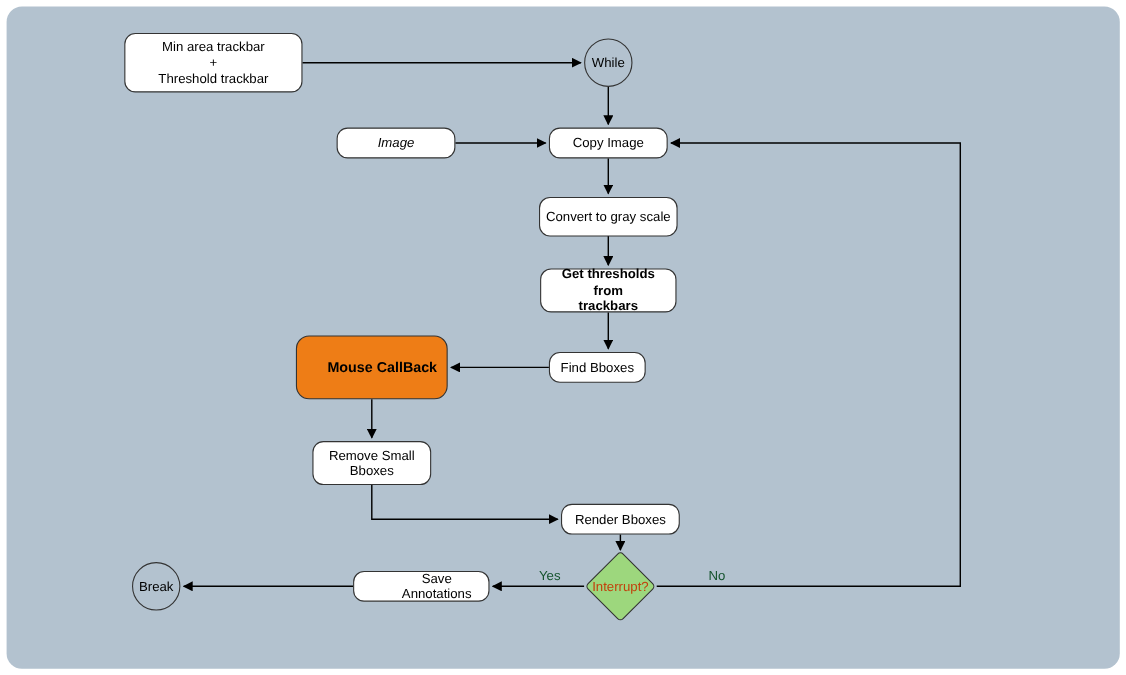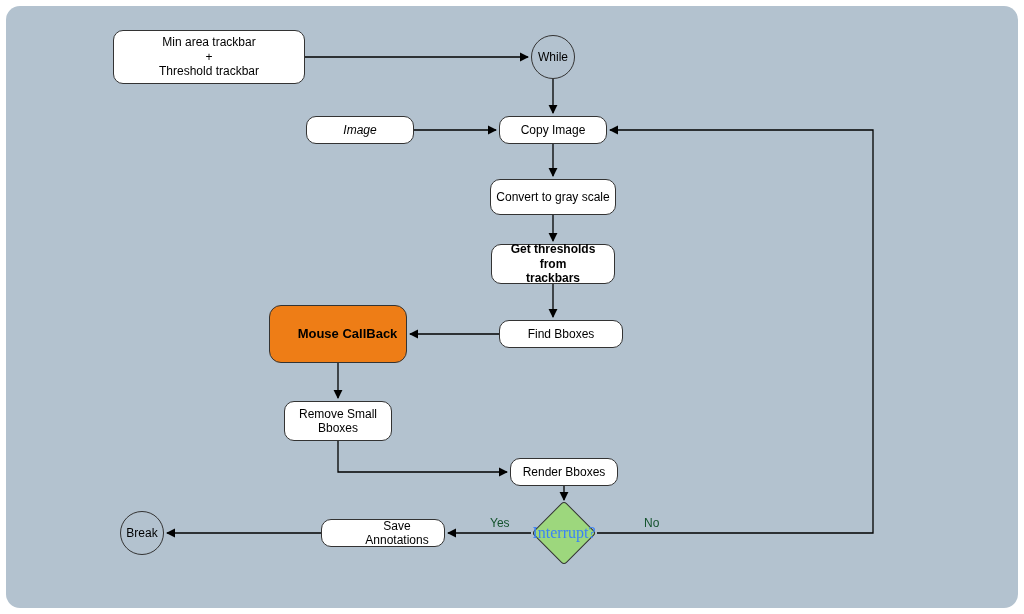--- a/index.html
+++ b/index.html
@@ -80,23 +80,22 @@
     border: 1px solid #333;
     border-radius: 4px;
     box-sizing: border-box;
   }
   .diamond-label {
     position: absolute;
     left: 0; top: 0; width: 100%; height: 100%;
     display: flex;
     align-items: center;
     justify-content: center;
-    font-size: 16px;
-    color: #3b82f6;
-    font-family: Liberation Serif, serif;
+    font-size: 12px;
+    color: #c2410c;
   }
   .edge-label {
     position: absolute;
     font-size: 12px;
     color: #14532d;
     z-index: 3;
   }
   svg.edges {
     position: absolute;
     left: 0; top: 0;
@@ -106,21 +105,21 @@
     pointer-events: none;
   }
 </style>
 </head>
 <body>
 
 <div class="canvas">
   <div class="bg-panel"></div>
 
 
-  <div class="node" style="left:113px; top:30px; width:192px; height:54px;">
+  <div class="node" style="left:113px; top:30px; width:162px; height:54px;">
     <span>
       <span>Min area trackbar</span><br>
       <span>+</span><br>
       <span>Threshold trackbar</span>
     </span>
   </div>
 
   <div class="circle" style="left:531px; top:35px; width:44px; height:44px;">
     <span>While</span>
   </div>
@@ -137,21 +136,21 @@
     <span>Convert to gray scale</span>
   </div>
 
   <div class="node" style="left:491px; top:244px; width:124px; height:40px;font-weight:bold;">
     <span>
       <span>Get thresholds from</span><br>
       <span>trackbars</span>
     </span>
   </div>
 
-  <div class="node" style="left:499px; top:320px; width:124px; height:28px;">
+  <div class="node" style="left:499px; top:320px; width:88px; height:28px;">
     <span>Find Bboxes</span>
   </div>
 
   <div class="node callback" style="left:269px; top:305px; width:138px; height:58px;">
     <span>Mouse CallBack</span>
   </div>
 
   <div class="node" style="left:284px; top:401px; width:108px; height:40px;">
     <span>
       <span>Remove Small</span><br>

